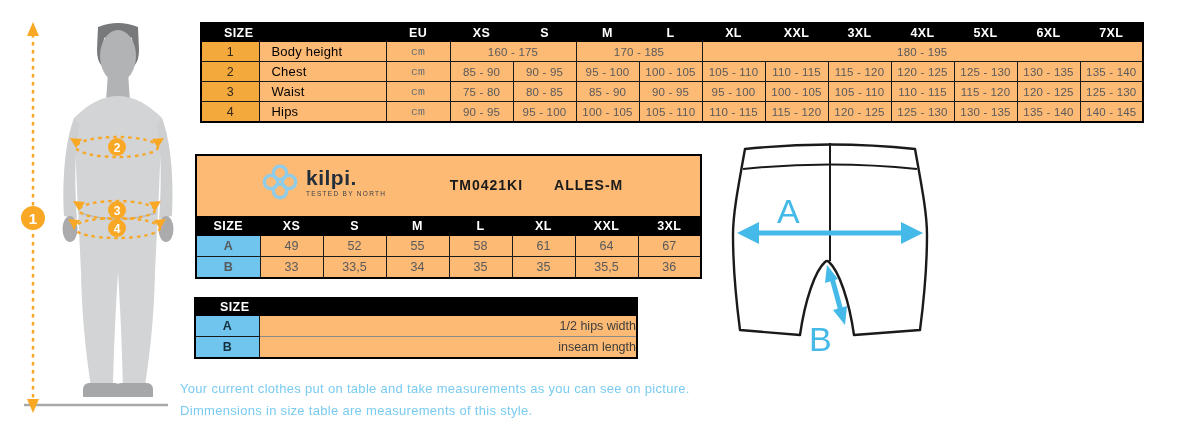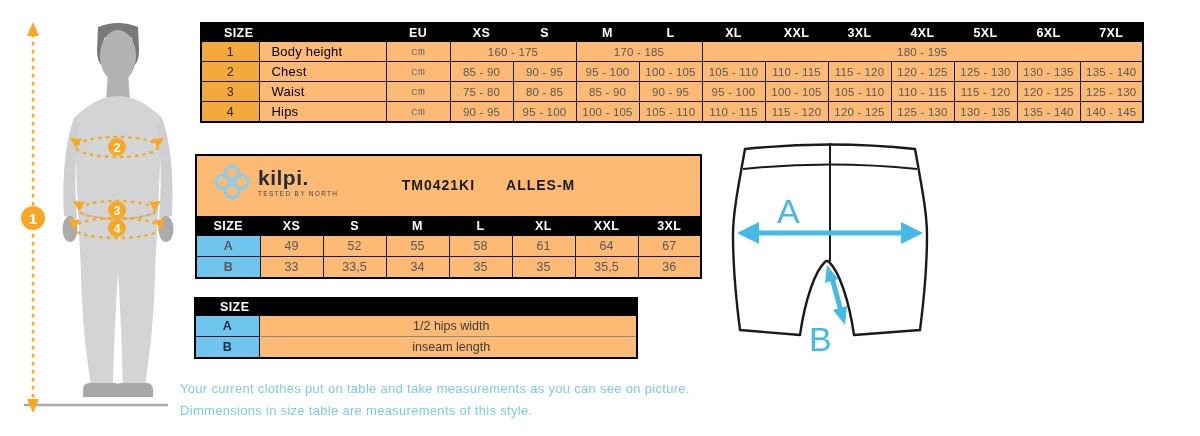--- a/index.html
+++ b/index.html
@@ -17,34 +17,34 @@
   #top-table td.num{background:#f4a93d;color:#33291a;font-size:12.5px;}
   #top-table td.mname{text-align:left;padding-left:12px;color:#000;font-size:13px;}
   #top-table td.unit{color:#6d6e70;font-family:Liberation Mono, monospace;}
   
   #prod-table{left:195px;top:154px;width:507px;border:2px solid #000;}
   #prod-table .logo-row td{height:60px;border-color:#000;}
   #prod-table th{background:#000;color:#fff;border-color:#000;height:18px;
                  font-size:12.5px;letter-spacing:.4px;font-weight:bold;}
   #prod-table td{height:20px;color:#58595b;font-size:12.5px;}
   td.blue-cell{background:#6fc5ee;color:#15303d;font-size:12.5px;font-weight:bold;}
-  .logo-wrap{position:relative;width:100%;height:60px;}
+  .logo-wrap{position:relative;width:100%;height:60px;margin-left:48px;}
   .brand{position:absolute;left:16px;top:6px;display:flex;align-items:center;}
   .brand-txt{margin-left:7px;display:flex;flex-direction:column;align-items:flex-start;}
   .wordmark{font-size:21px;font-weight:bold;color:#222e3a;letter-spacing:.5px;line-height:22px;}
   .tagline{font-size:6.5px;letter-spacing:1.3px;color:#3c4248;margin-top:1px;}
   .prod-code{position:absolute;left:80px;right:0;top:21px;text-align:center;
              font-size:14px;letter-spacing:1px;color:#1a1a1a;font-weight:bold;}
   .prod-code .pname{margin-left:26px;}
   
   #legend-table{left:194px;top:297px;width:444px;border:2px solid #000;}
   #legend-table th{background:#000;color:#fff;border-color:#000;height:16px;
                    font-size:12.5px;letter-spacing:.4px;font-weight:bold;text-align:left;padding-left:24px;}
   #legend-table td{height:20px;font-size:12.5px;}
-  #legend-table td.desc{text-align:center;padding-left:7px;color:#3c3c3c;border-color:#8a8a8a;border-left-color:#1a1a1a;}
+  #legend-table td.desc{text-align:right;padding-left:7px;color:#3c3c3c;border-color:#8a8a8a;border-left-color:#1a1a1a;}
   
   .notes{position:absolute;left:180px;top:378px;font-size:13px;line-height:22px;
          color:#79cbf1;letter-spacing:.3px;}
   
   #figure-svg{position:absolute;left:10px;top:20px;}
   #shorts-svg{position:absolute;left:715px;top:135px;}
 </style>
 </head>
 <body>
 

